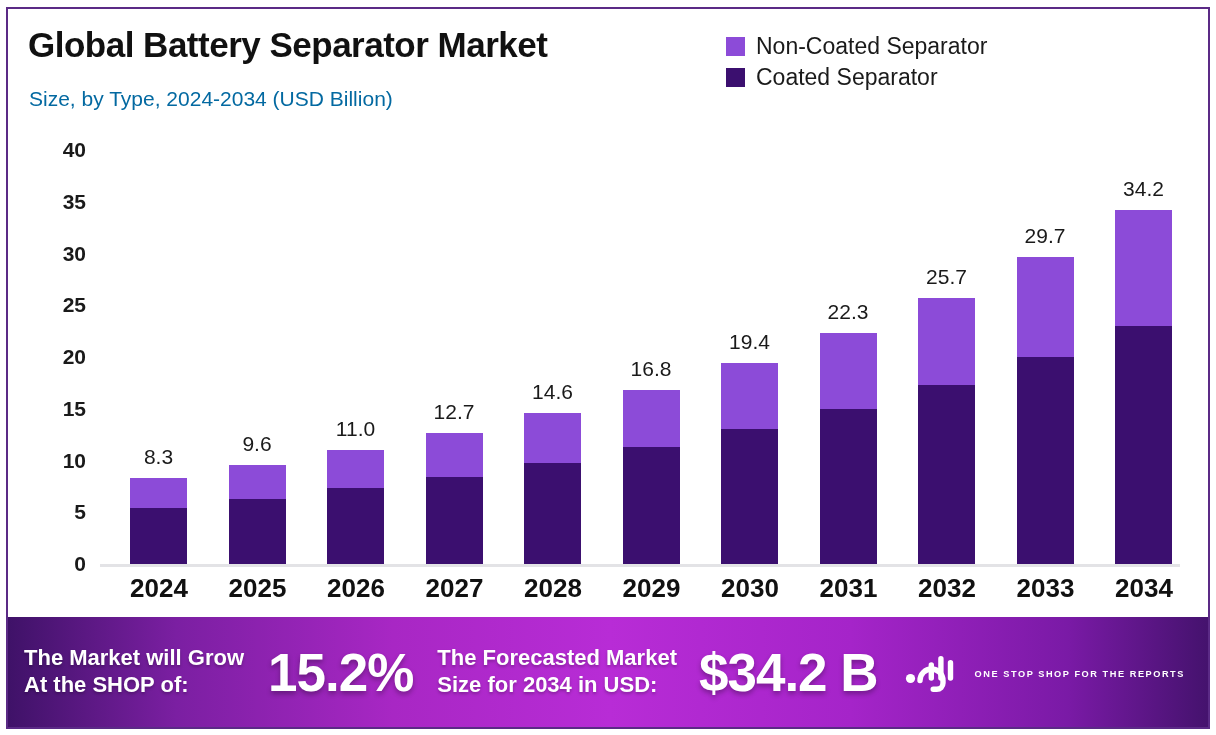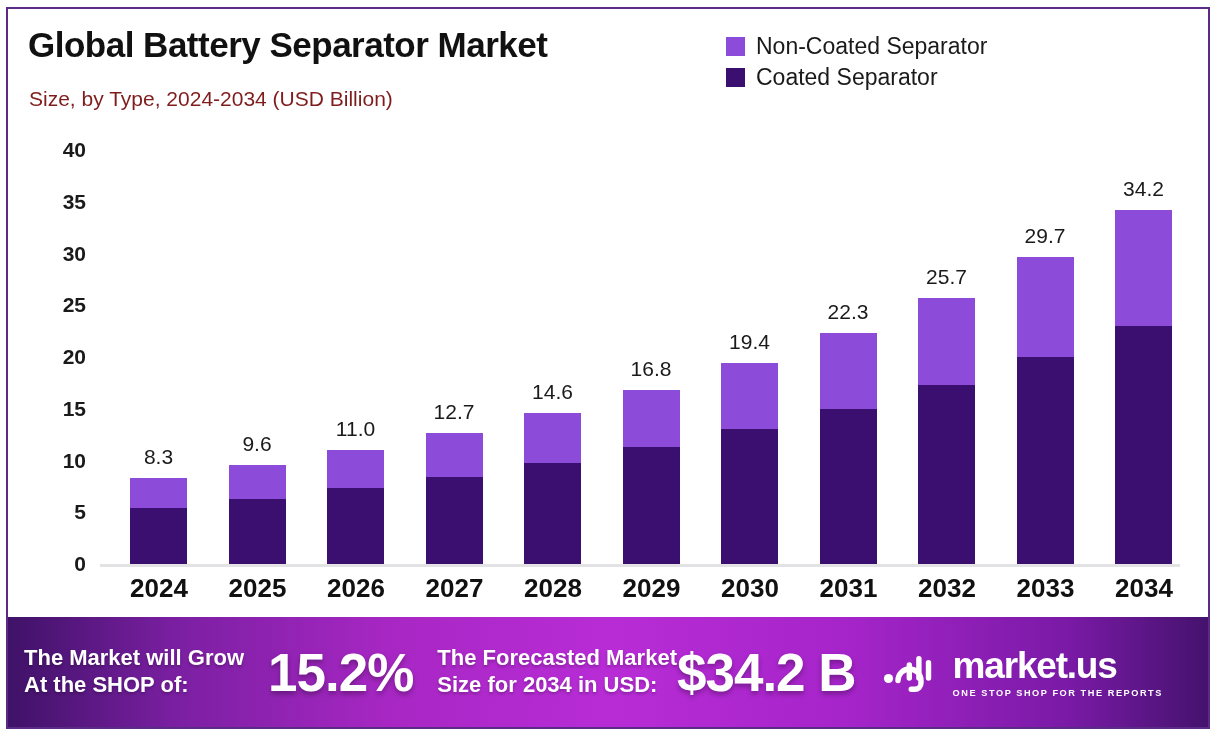--- a/index.html
+++ b/index.html
@@ -20,21 +20,21 @@
 
   
   .header { position:absolute; left:0; top:0; width:100%; height:118px; }
   .title {
     position:absolute; left:20px; top:16px;
     font-size:35px; font-weight:800; letter-spacing:-0.5px;
     color:#111111; white-space:nowrap;
   }
   .subtitle {
     position:absolute; left:21px; top:78px;
-    font-size:21px; font-weight:400; color:#7f1d1d; white-space:nowrap;
+    font-size:21px; font-weight:400; color:#0369a1; white-space:nowrap;
   }
   .legend { position:absolute; left:718px; top:22px; }
   .legend-row { display:flex; align-items:center; height:31px; }
   .legend-swatch { width:19px; height:19px; margin-right:11px; flex:0 0 auto; }
   .legend-label { font-size:23px; color:#1a1a1a; white-space:nowrap; }
 
   
   .plot { position:absolute; left:0; top:118px; width:1204px; height:490px; }
   .ylabels { position:absolute; left:0; top:0; width:86px; height:440px; }
   .ytick {
@@ -70,21 +70,21 @@
     color:#ffffff; font-weight:800; font-size:22px; line-height:1.22;
     white-space:nowrap; text-shadow:0 2px 3px rgba(0,0,0,.25);
   }
   .f-big {
     color:#ffffff; font-weight:800; font-size:53px; letter-spacing:-1px;
     white-space:nowrap; text-shadow:0 3px 5px rgba(0,0,0,.3);
   }
   .f-cagr-text { margin-left:16px; }
   .f-cagr-val { margin-left:24px; }
   .f-fore-text { margin-left:24px; }
-  .f-fore-val { }
+  .f-fore-val { margin-left:22px; }
   .brand { display:flex; align-items:center; margin-left:26px; }
   .brand-mark { width:62px; height:44px; flex:0 0 auto; }
   .brand-text { margin-left:9px; }
   .brand-name {
     color:#ffffff; font-weight:800; font-size:37px; letter-spacing:-1.2px;
     line-height:1; white-space:nowrap;
   }
   .brand-tag {
     color:#ffffff; font-weight:700; font-size:9.2px; letter-spacing:1.55px;
     margin-top:4px; white-space:nowrap;
@@ -211,18 +211,17 @@
 
     <div class="brand">
       <svg class="brand-mark" viewBox="0 0 62 44">
         <circle cx="6.5" cy="28.5" r="4.6" fill="#ffffff"></circle>
         <path d="M16 30.5 a11.5 11.5 0 0 1 11.5 -11.5 a11.5 11.5 0 0 1 11.5 11.5 v2.6 a6.2 6.2 0 0 1 -6.2 6.2 h-3.6" fill="none" stroke="#ffffff" stroke-width="5.4" stroke-linecap="round"></path>
         <rect x="24.6" y="12.2" width="5.4" height="18.6" rx="2.7" fill="#ffffff"></rect>
         <rect x="34.2" y="6.0" width="5.4" height="24.8" rx="2.7" fill="#ffffff"></rect>
         <rect x="43.8" y="10.0" width="5.4" height="20.8" rx="2.7" fill="#ffffff"></rect>
       </svg>
       <div class="brand-text">
-        <div class="brand-name">market.us</div>
         <div class="brand-tag">ONE STOP SHOP FOR THE REPORTS</div>
       </div>
     </div>
   </div>
 </div>
 
 </body></html>

